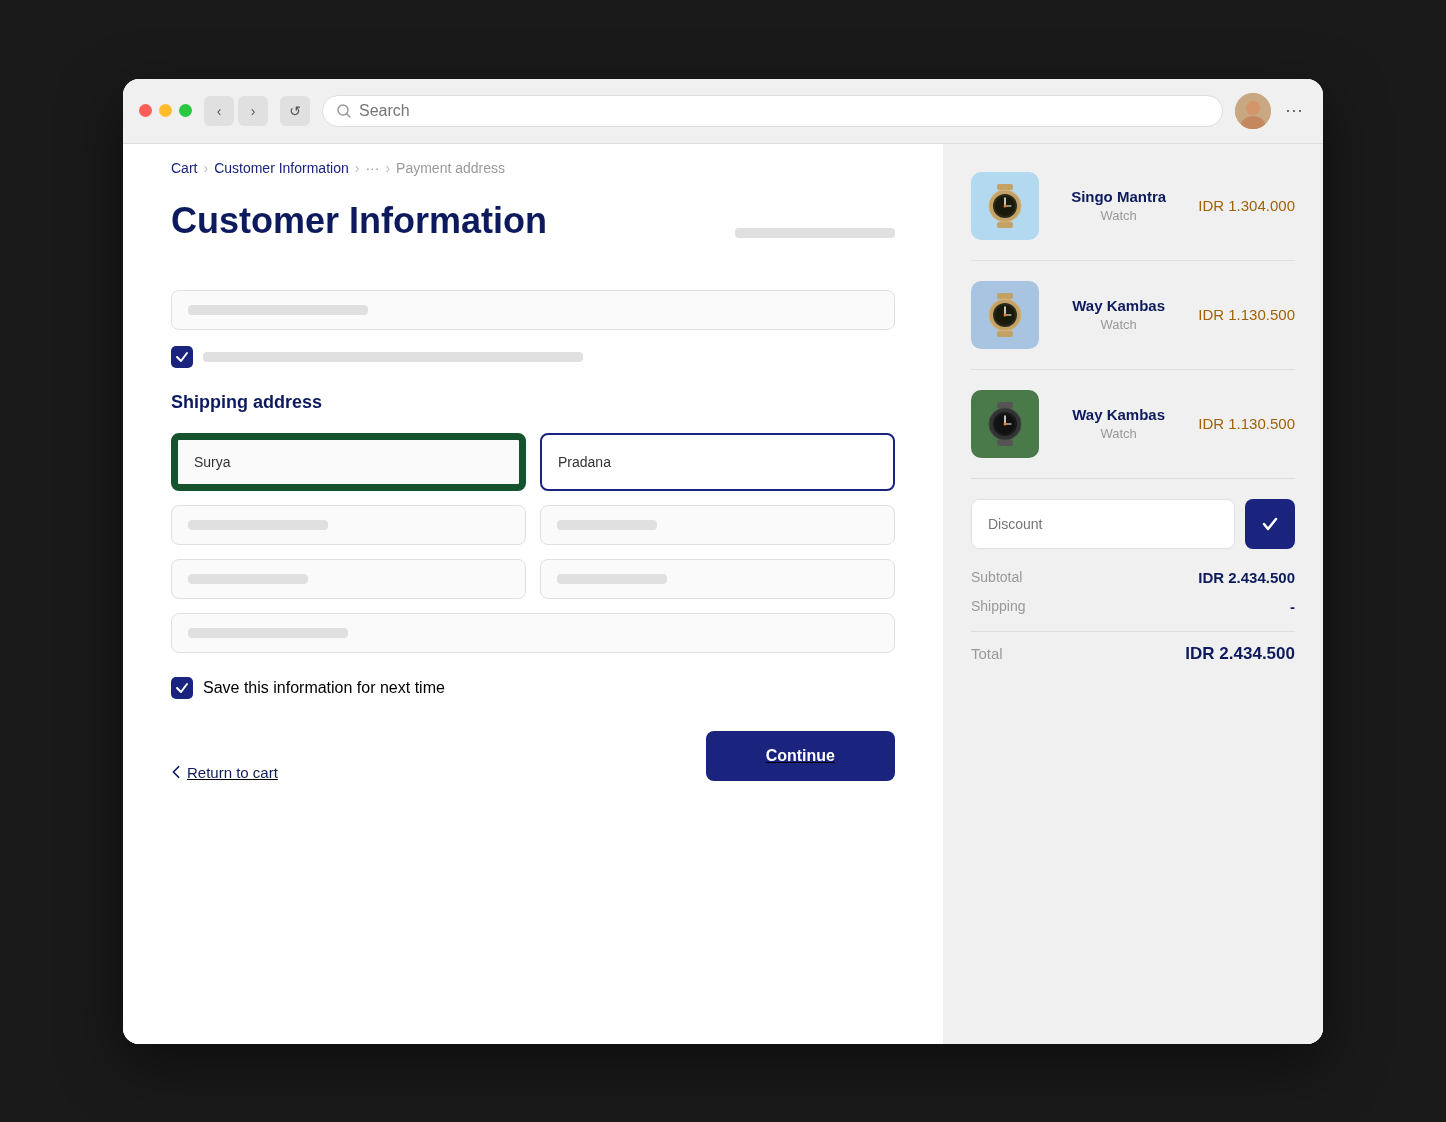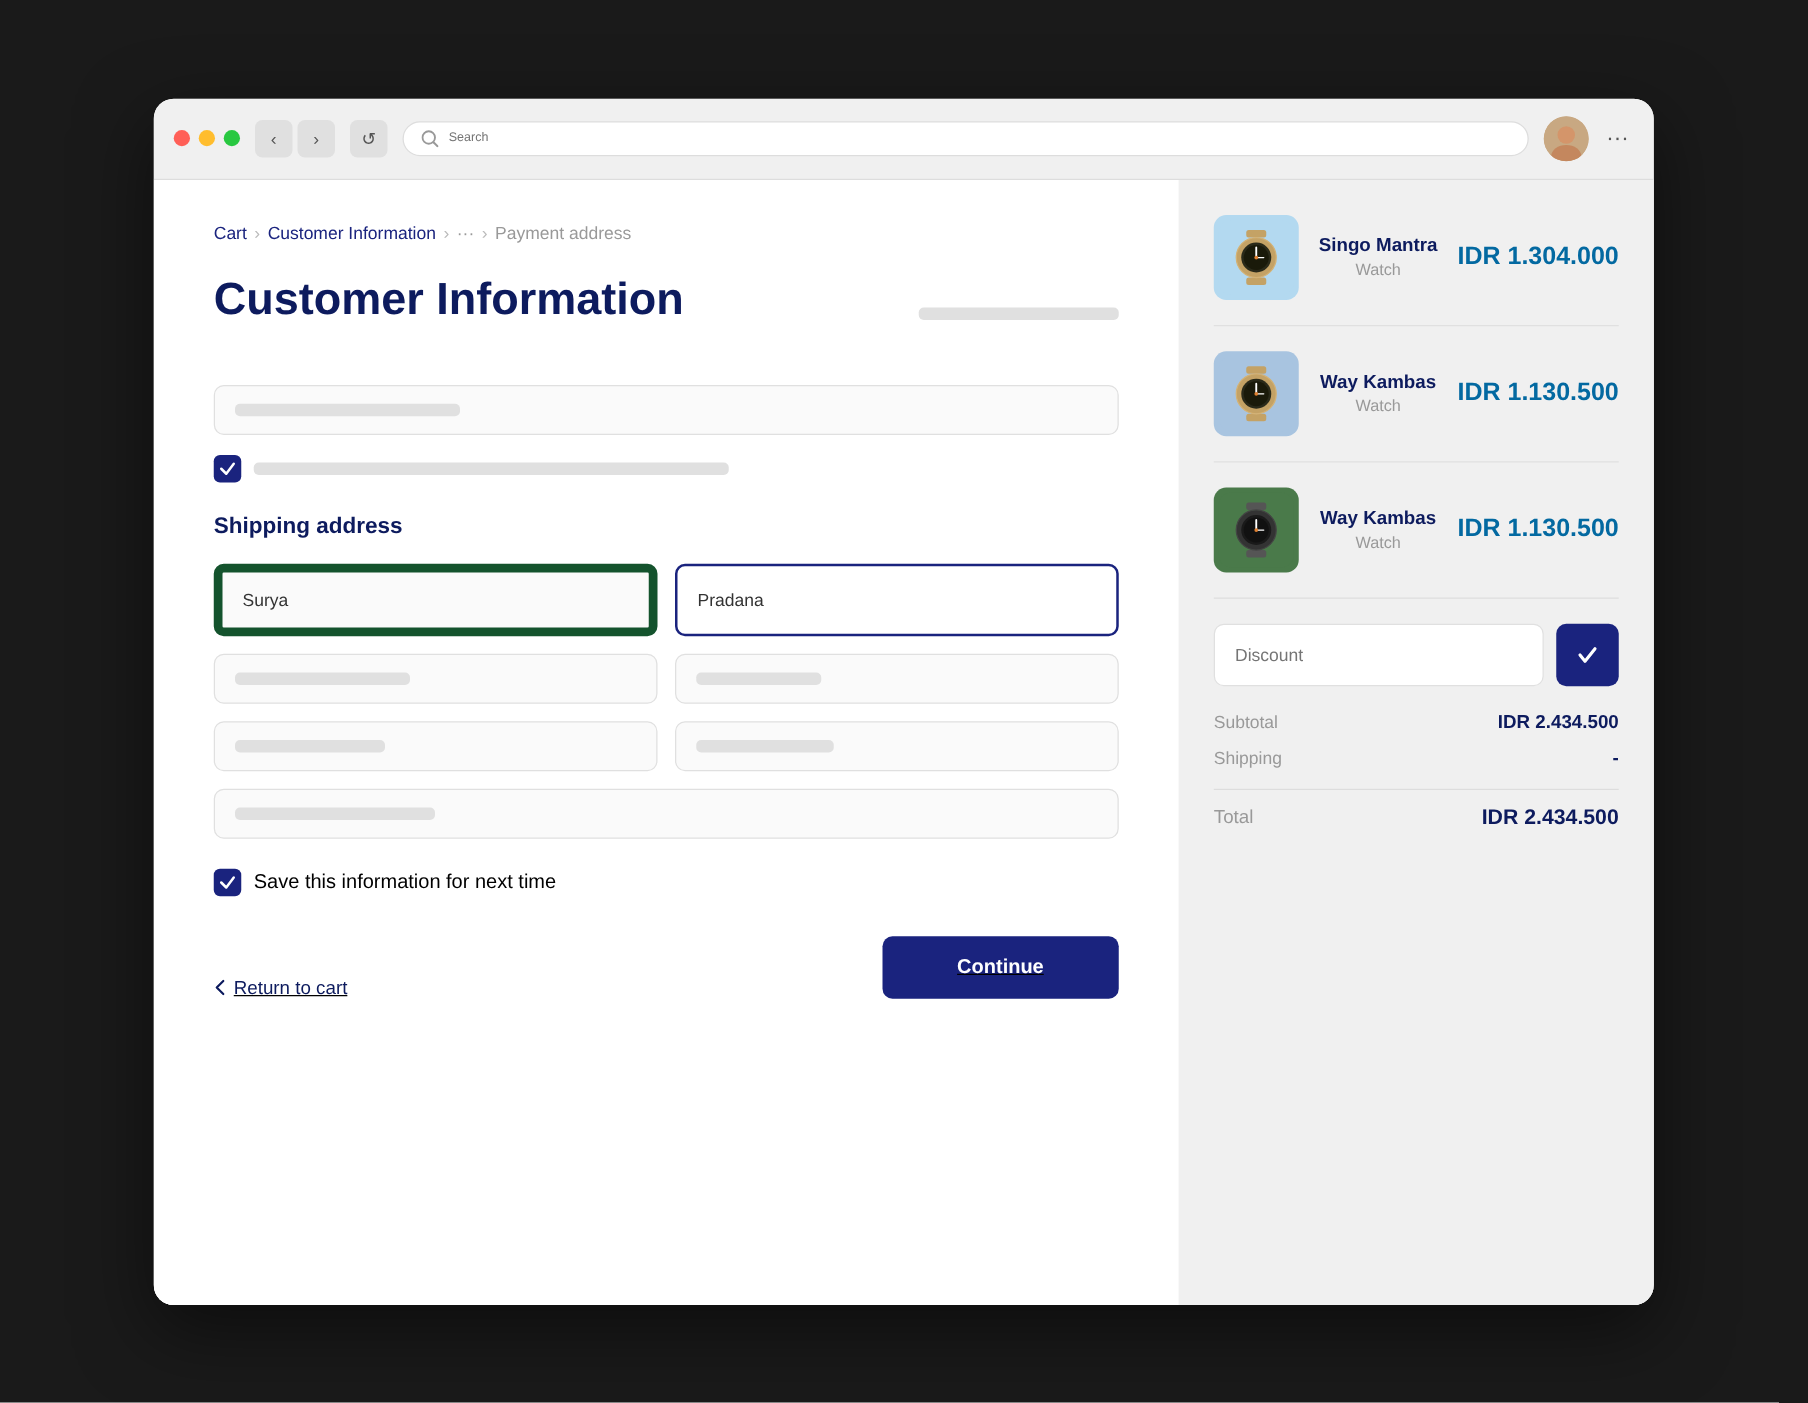--- a/index.html
+++ b/index.html
@@ -73,21 +73,21 @@
       background: #fff;
       border: 1px solid #ddd;
       border-radius: 20px;
       padding: 6px 14px;
       gap: 8px;
     }
     .search-bar input {
       border: none;
       outline: none;
       flex: 1;
-      font-size: 10px;
+      font-size: 16px;
       color: #999;
       background: transparent;
     }
     .browser-right {
       display: flex;
       align-items: center;
       gap: 10px;
       margin-left: auto;
     }
     .avatar {
@@ -106,21 +106,21 @@
       cursor: pointer;
       padding: 4px;
     }
     .page-content {
       background: #f7f7f7;
       display: flex;
       min-height: 900px;
     }
     .left-panel {
       flex: 1;
-      padding: 34px 48px;
+      padding: 16px 48px;
       background: #fff;
     }
     .breadcrumb {
       display: flex;
       align-items: center;
       gap: 6px;
       font-size: 14px;
       color: #999;
       margin-bottom: 24px;
     }
@@ -248,23 +248,23 @@
       font-size: 15px;
       font-weight: 600;
       color: #0d1b5e;
       margin-bottom: 3px;
     }
     .product-type {
       font-size: 13px;
       color: #999;
     }
     .product-price {
-      font-size: 20px;
-      font-weight: 700;
-      color: #0369a1;
+      font-size: 15px;
+      font-weight: 400;
+      color: #a16207;
       white-space: nowrap;
     }
     .divider {
       height: 1px;
       background: #ddd;
       margin: 20px 0;
     }
     .discount-row {
       display: flex;
       gap: 10px;

